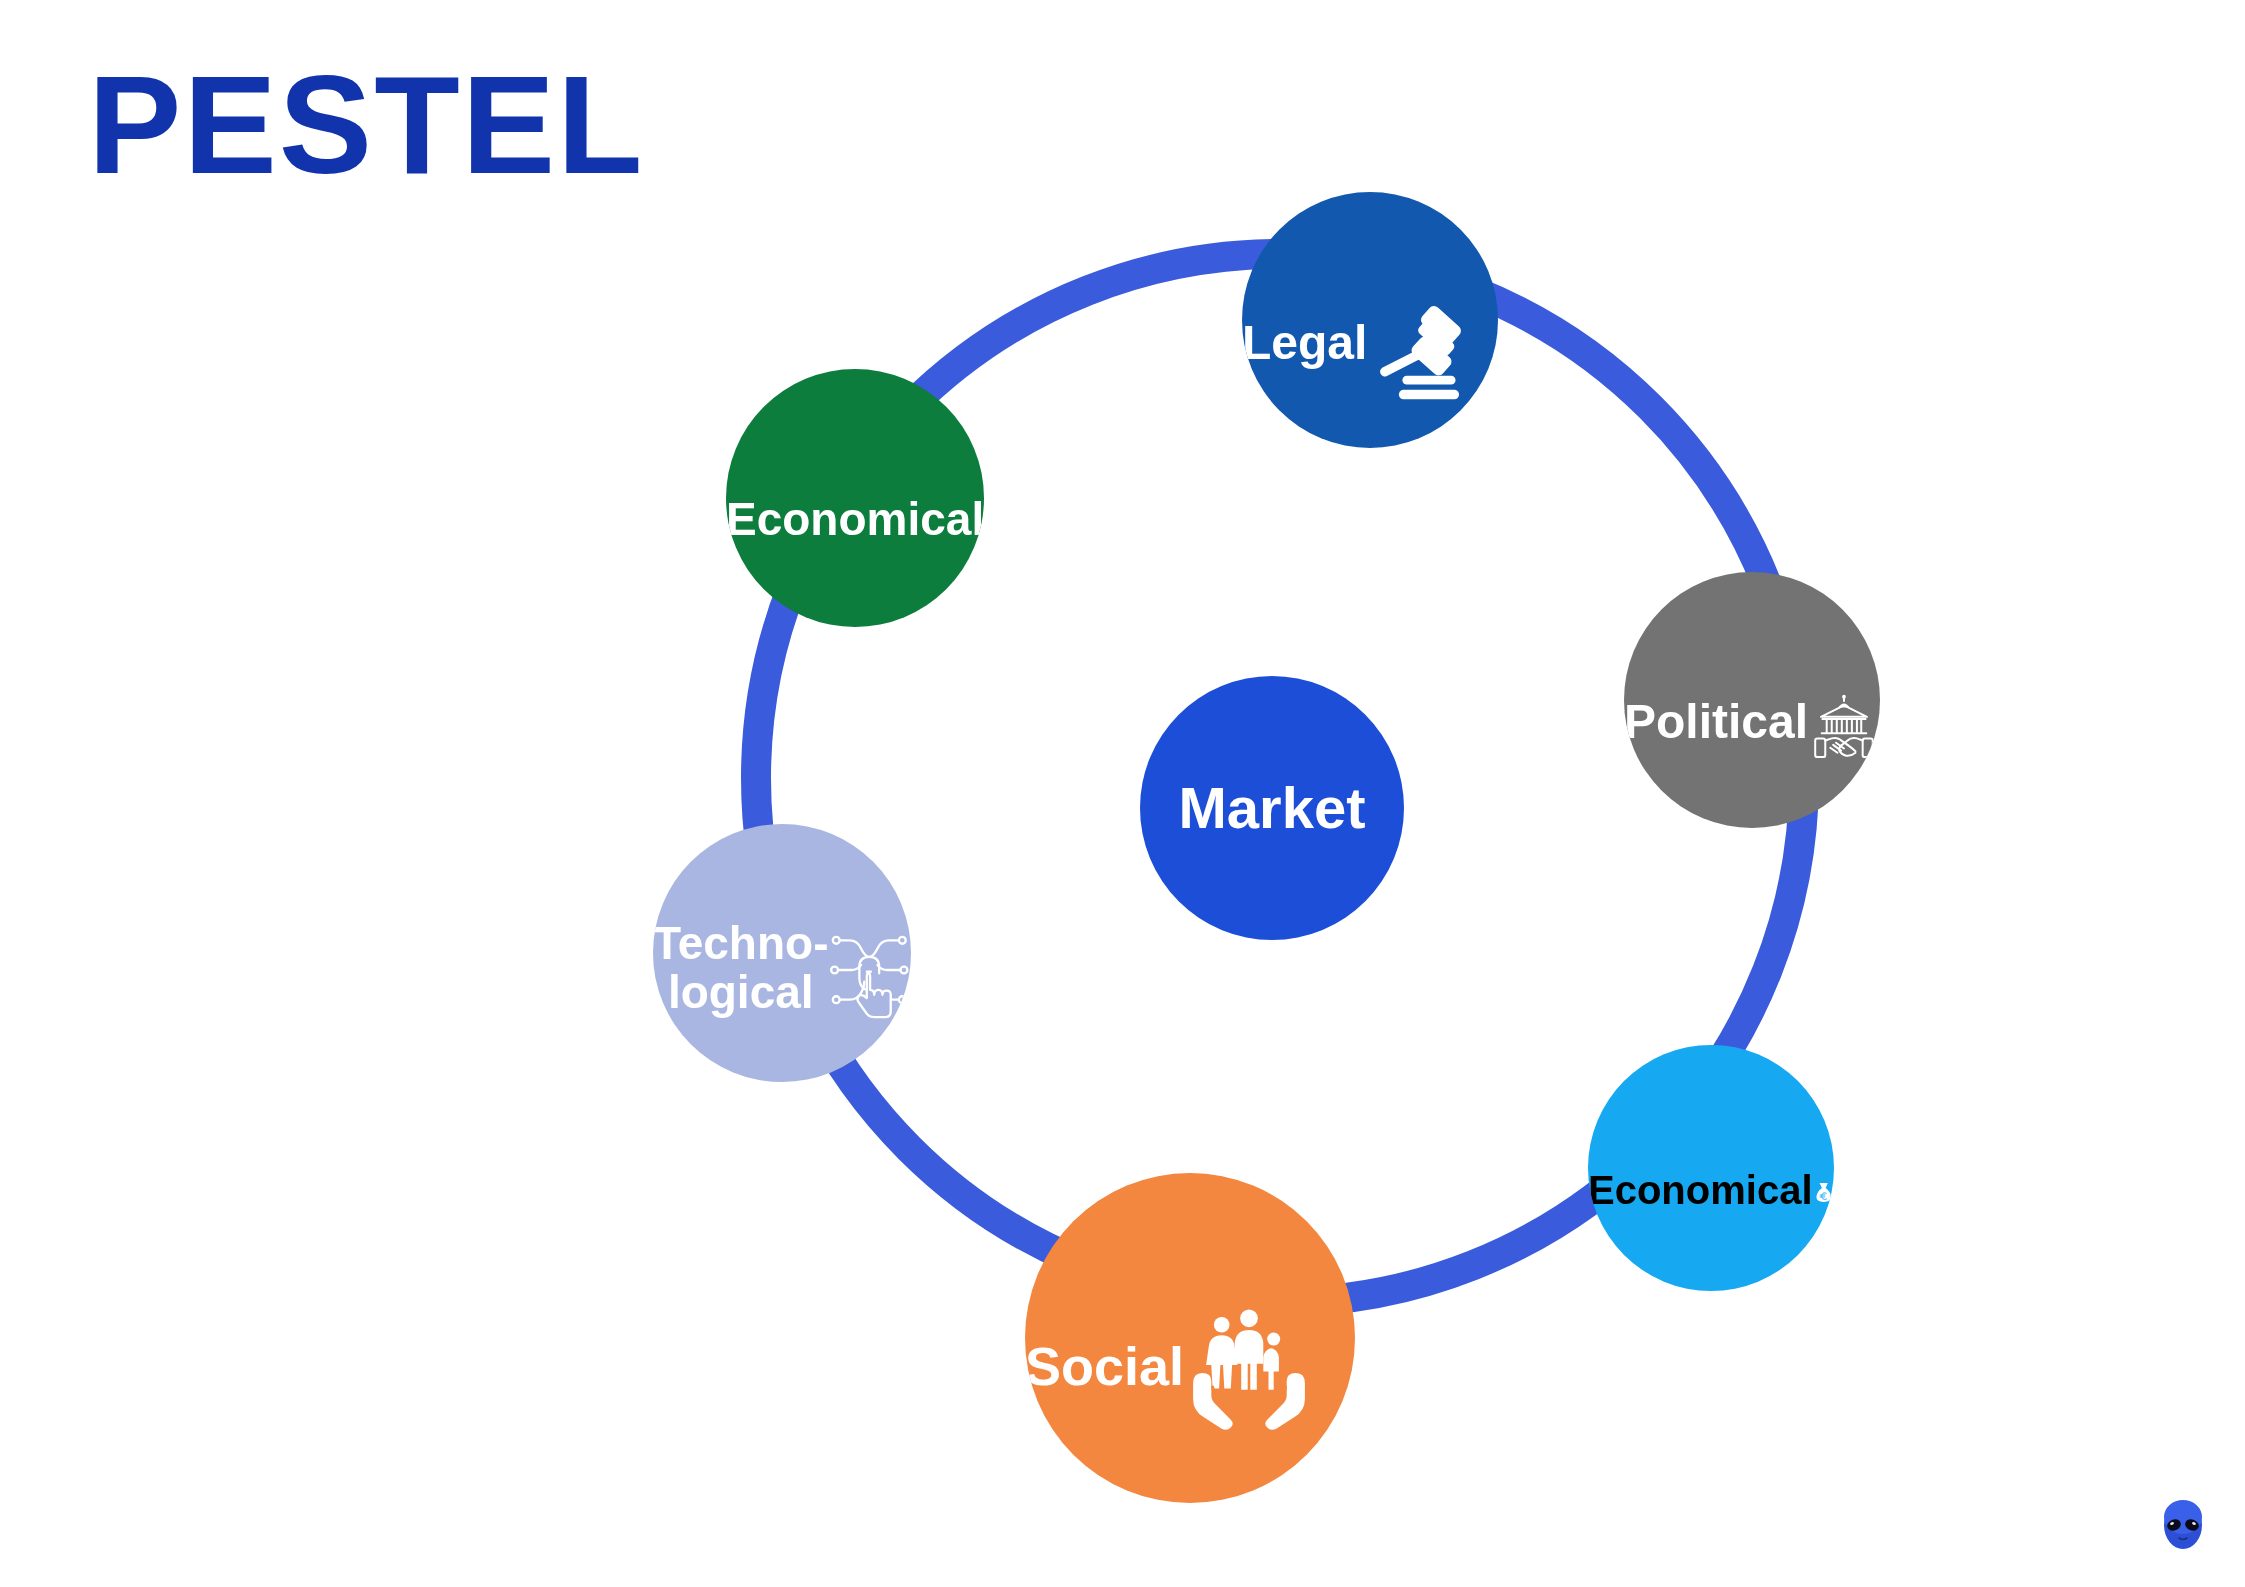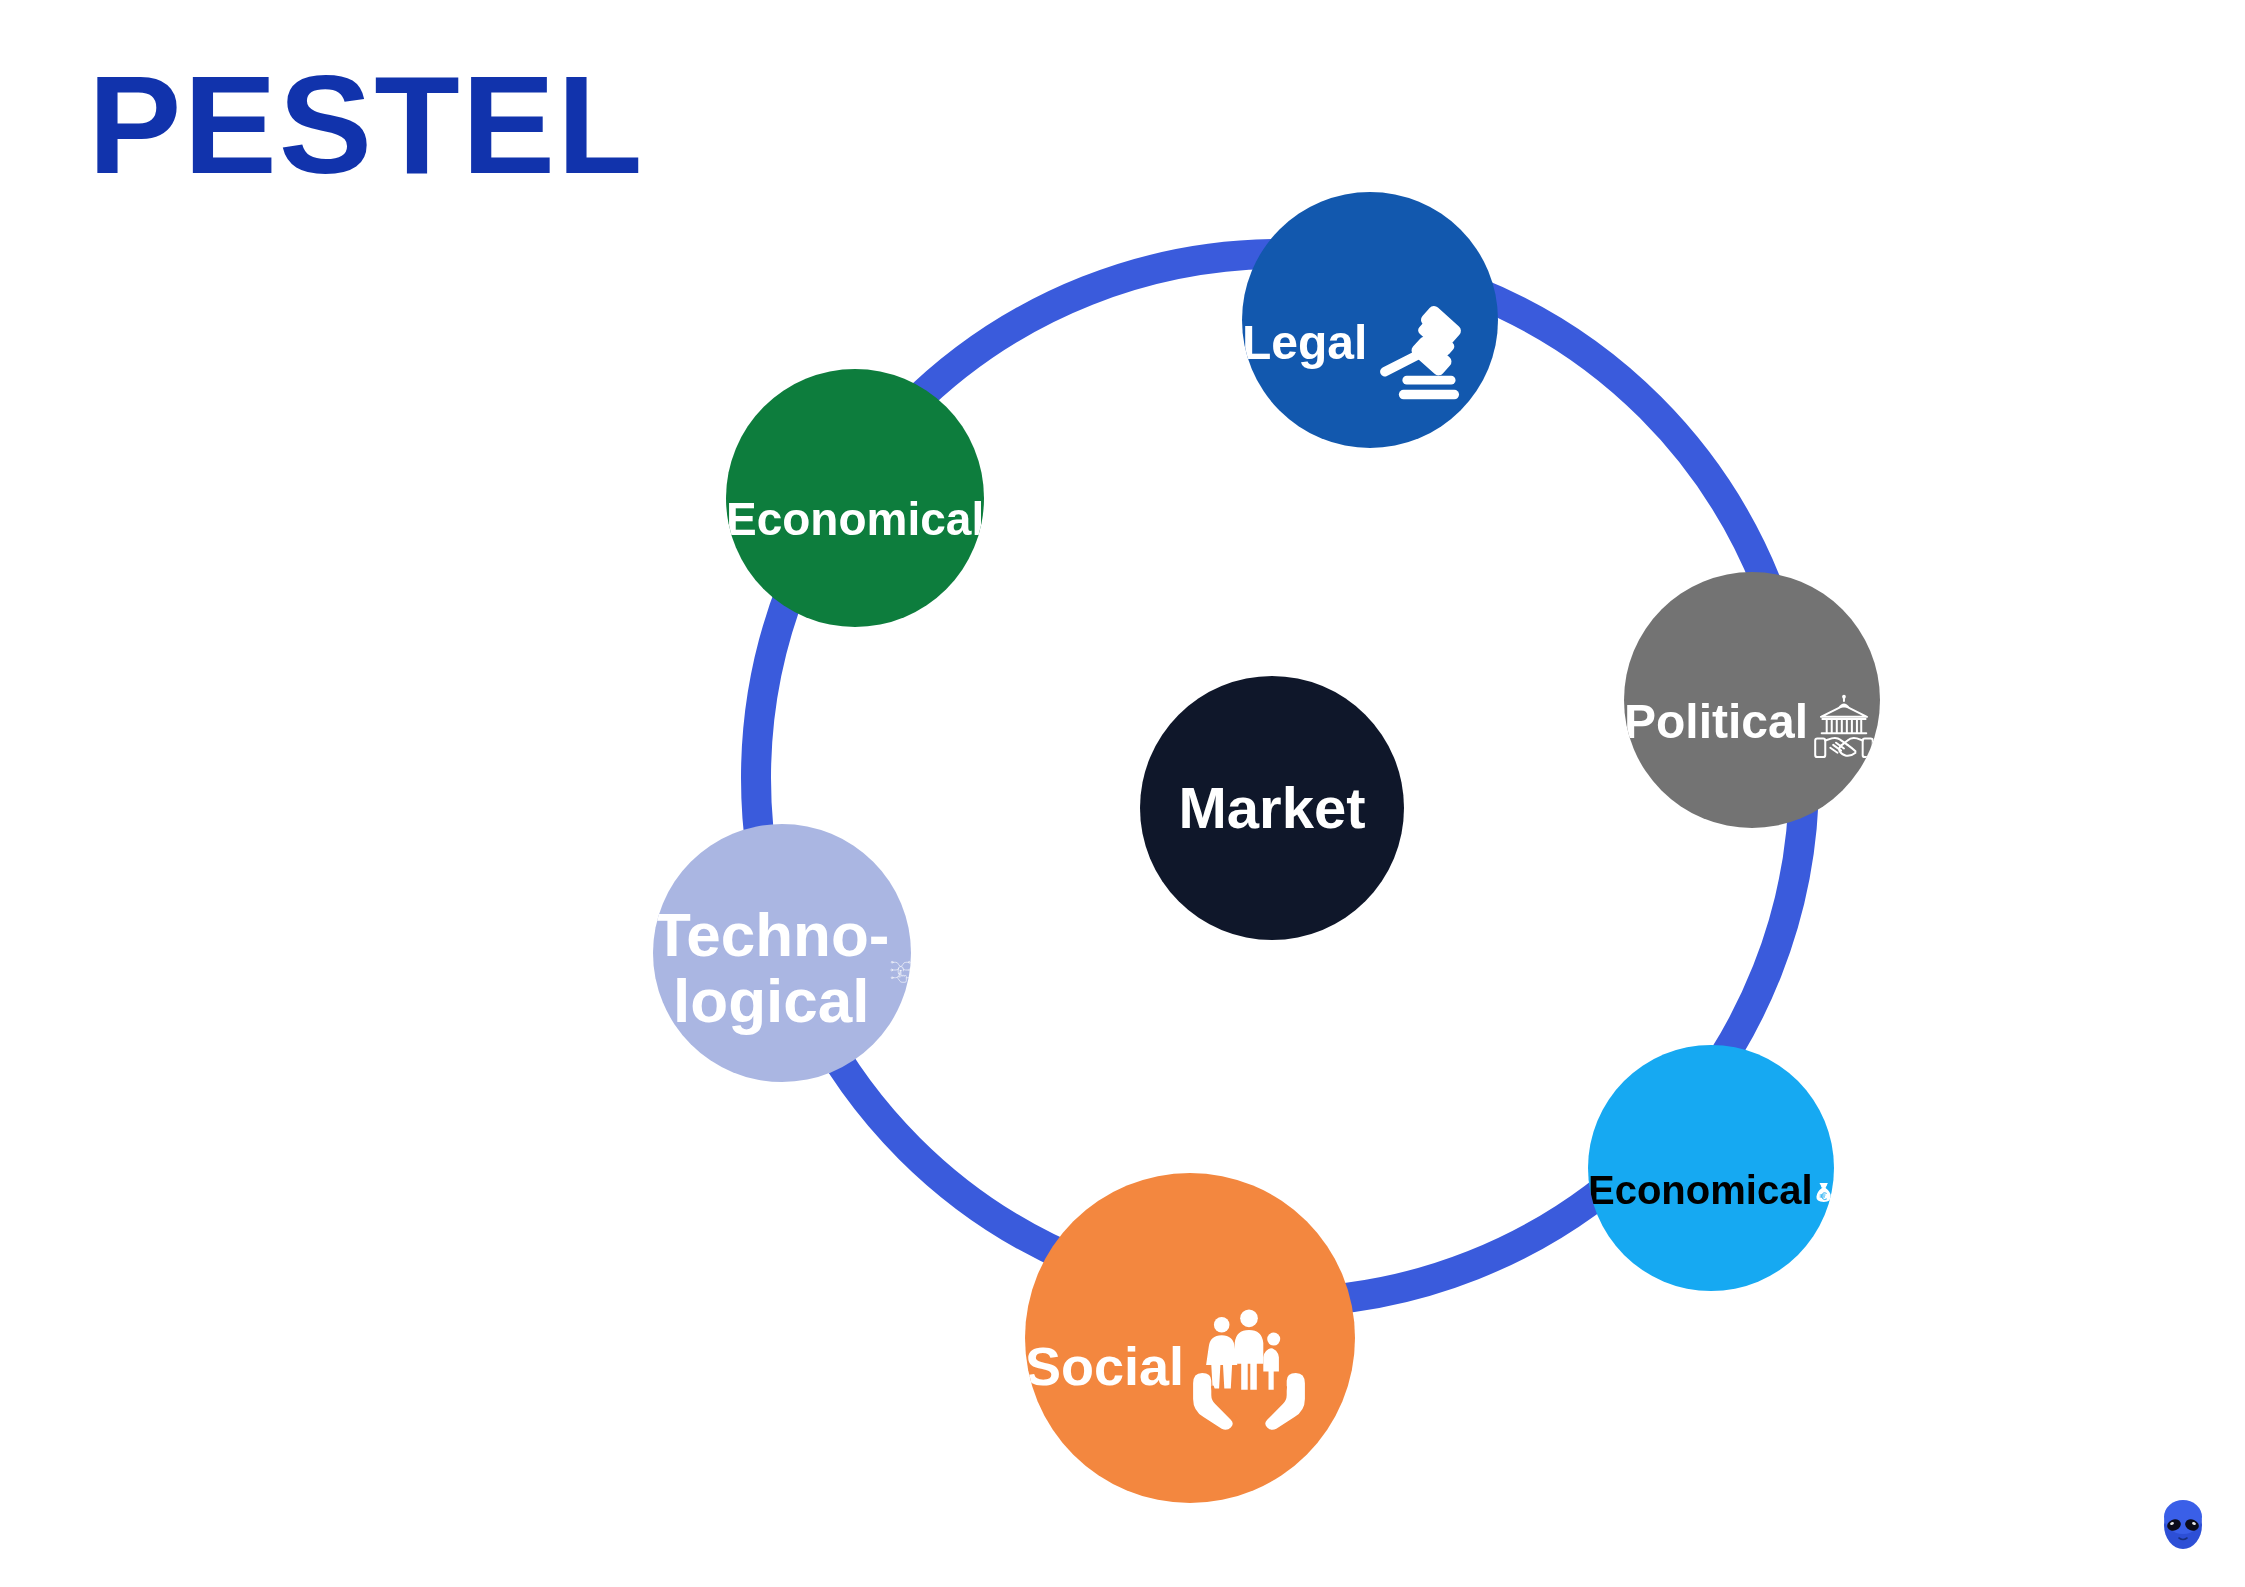--- a/index.html
+++ b/index.html
@@ -164,21 +164,21 @@
       <circle cx="69" cy="27" r="5"></circle>
       <path d="M69 34 q-7 0 -8 7 l0 11 h4 l0 14 h4 l0 -14 h4 l0 -11 q-1 -7 -8 -7z"></path>
       <path d="M14 53 q-7 0 -7 8 l0 12 q0 9 8 14 l14 9 q4 2 7 -1 q3 -3 0 -6 l-12 -12 q-3 -3 -3 -7 l0 -11 q0 -6 -7 -6z"></path>
       <path d="M86 53 q7 0 7 8 l0 12 q0 9 -8 14 l-14 9 q-4 2 -7 -1 q-3 -3 0 -6 l12 -12 q3 -3 3 -7 l0 -11 q0 -6 7 -6z"></path>
       <path d="M22 64 q2 10 9 16 l10 9" fill="none" stroke="#F3873F" stroke-width="2.4" stroke-linecap="round"></path>
       <path d="M78 64 q-2 10 -9 16 l-10 9" fill="none" stroke="#F3873F" stroke-width="2.4" stroke-linecap="round"></path>
     </g>
   </svg></div>
     </div>
     <div class="node" style="left: 653px; top: 824px; width: 258px; height: 258px; background: rgb(170, 182, 226); padding-top: 30px;">
-      <div class="node-label" style="font-size: 62px; color: rgb(255, 255, 255);">Techno-
+      <div class="node-label" style="font-size: 46px; color: rgb(255, 255, 255);">Techno-
 logical</div>
       <div class="node-icon" style="width: 120px; height: 120px; margin-top: 4px;"><svg viewBox="0 0 100 100" width="100%" height="100%">
     <g fill="none" stroke="#ffffff" stroke-width="2.8" stroke-linecap="round" stroke-linejoin="round">
       <circle cx="10" cy="14" r="4.2"></circle>
       <circle cx="90" cy="14" r="4.2"></circle>
       <circle cx="8" cy="50" r="4.2"></circle>
       <circle cx="92" cy="50" r="4.2"></circle>
       <circle cx="10" cy="86" r="4.2"></circle>
       <circle cx="90" cy="86" r="4.2"></circle>
       <path d="M14 14 L26 14 Q36 14 40 24 Q45 34 50 34 Q55 34 60 24 Q64 14 74 14 L86 14"></path>
@@ -203,21 +203,21 @@
                M41 46 q-6 3 -5 9" fill="#0D7D3D"></path>
       <ellipse cx="46" cy="40" rx="5" ry="3.4" fill="#ffffff"></ellipse>
       <path d="M50 96 C50 80 42 70 22 66 C22 82 33 94 50 96 Z" fill="none" stroke="#ffffff" stroke-width="2.6" stroke-linejoin="round"></path>
       <path d="M50 96 C50 80 58 70 78 66 C78 82 67 94 50 96 Z" fill="none" stroke="#ffffff" stroke-width="2.6" stroke-linejoin="round"></path>
       <path d="M50 96 L50 78" stroke="#ffffff" stroke-width="2.6" stroke-linecap="round"></path>
       <path d="M30 70 Q42 78 49 89" stroke="#ffffff" stroke-width="2.2" fill="none" stroke-linecap="round"></path>
       <path d="M70 70 Q58 78 51 89" stroke="#ffffff" stroke-width="2.2" fill="none" stroke-linecap="round"></path>
     </g>
   </svg></div>
     </div>
-    <div id="node-market" style="left: 1140px; top: 676px; width: 264px; height: 264px; background: #0f172a;">
+    <div id="node-market" style="left: 1140px; top: 676px; width: 264px; height: 264px; background: #1d4ed8;">
       <div class="node-label" style="font-size: 58px; color: rgb(255, 255, 255);">Market</div>
     </div>
   </div>
 
 <div id="alien-badge">
   <svg viewBox="0 0 60 60" xmlns="http://www.w3.org/2000/svg">
     <ellipse cx="30" cy="30" rx="19" ry="24" fill="#2D4FD6"></ellipse>
     <ellipse cx="30" cy="22" rx="19" ry="17" fill="#3A5FE8"></ellipse>
     <ellipse cx="21" cy="30" rx="7" ry="5.5" transform="rotate(-22 21 30)" fill="#0B0B1A"></ellipse>
     <ellipse cx="39" cy="30" rx="7" ry="5.5" transform="rotate(22 39 30)" fill="#0B0B1A"></ellipse>

